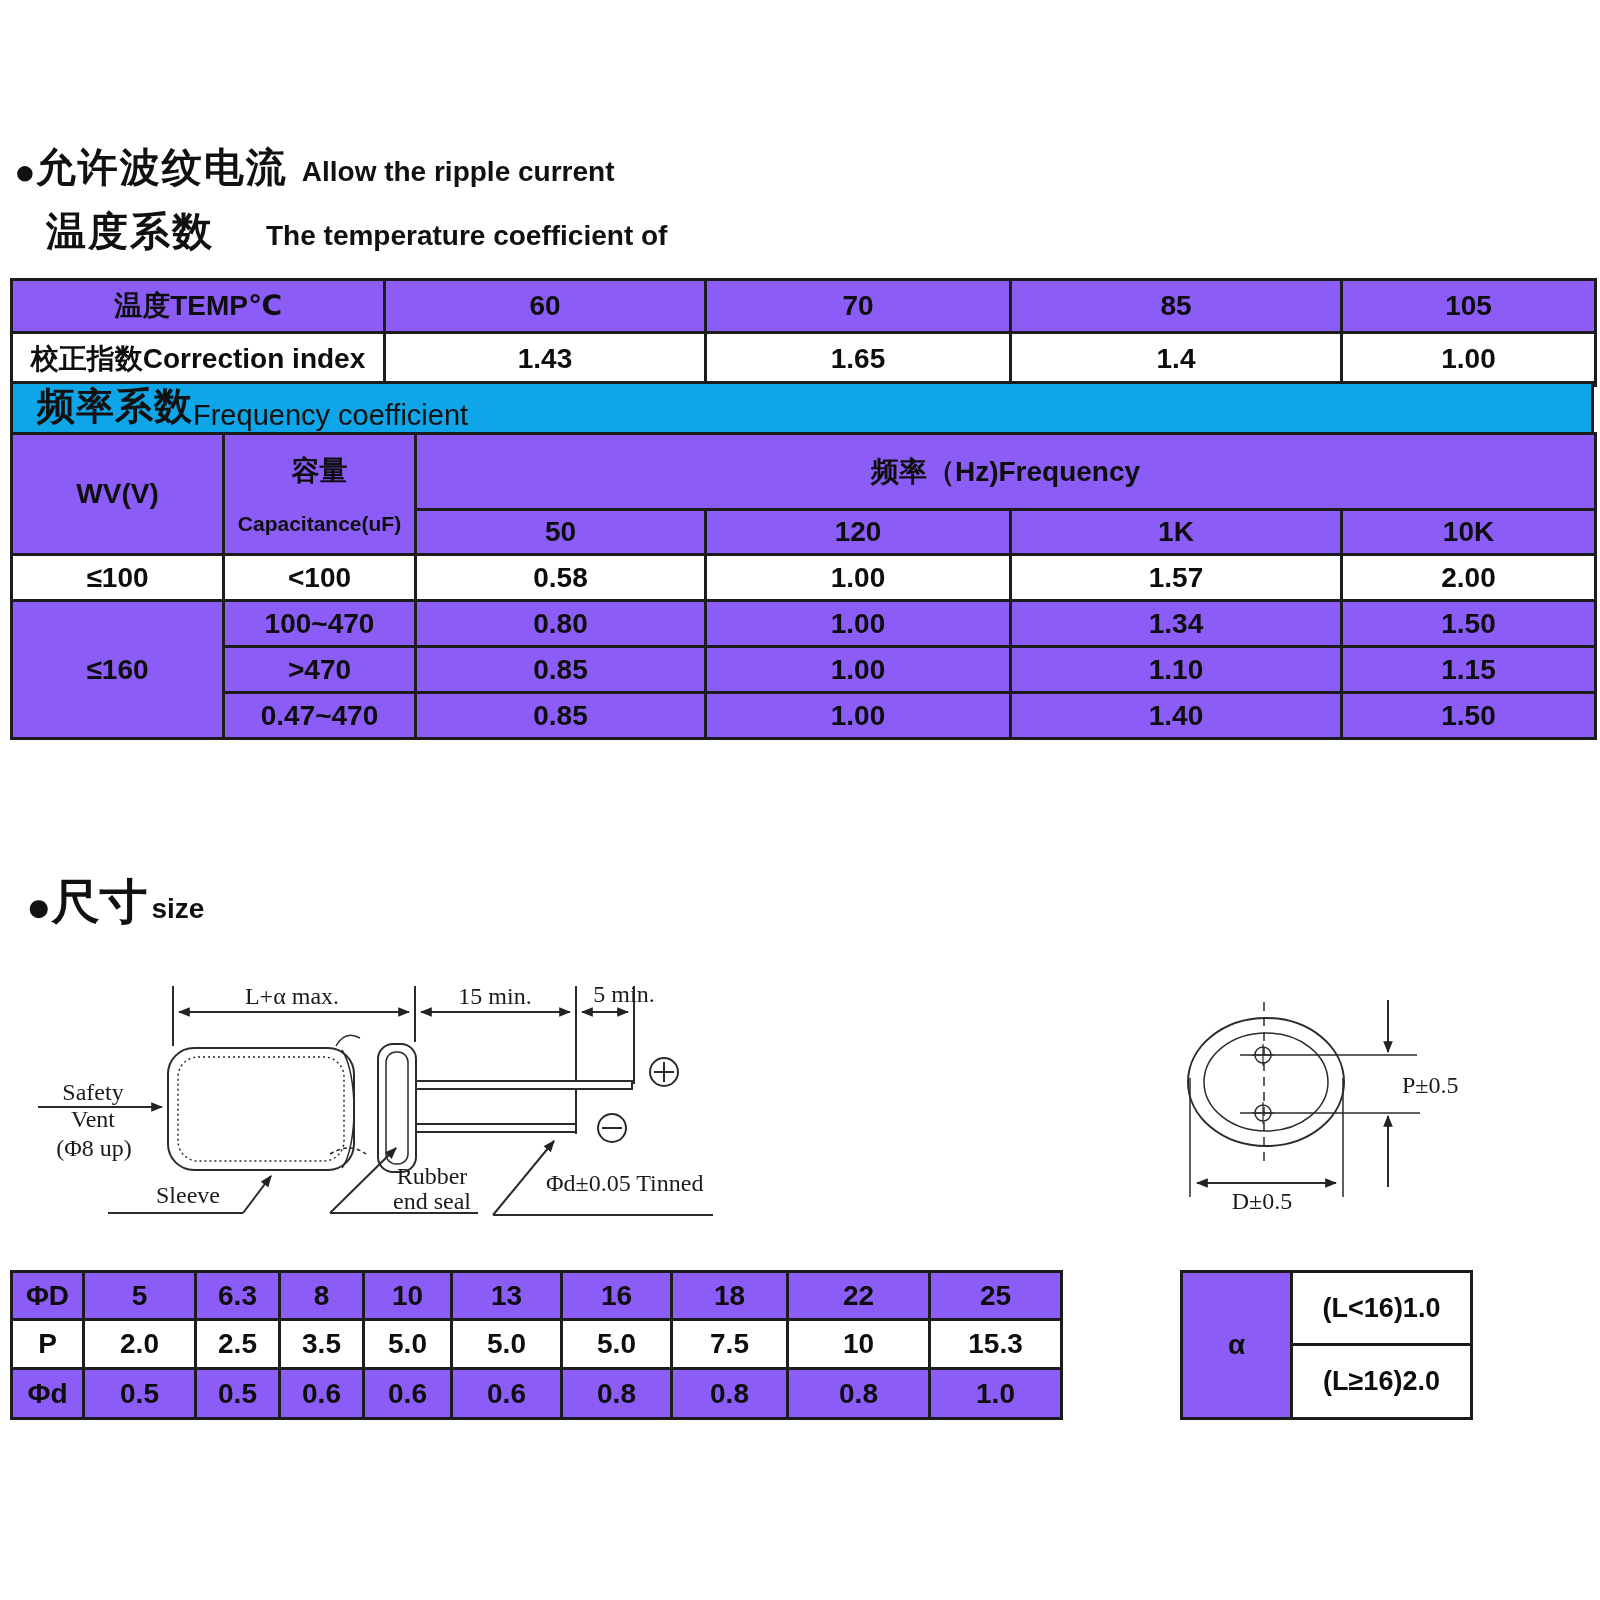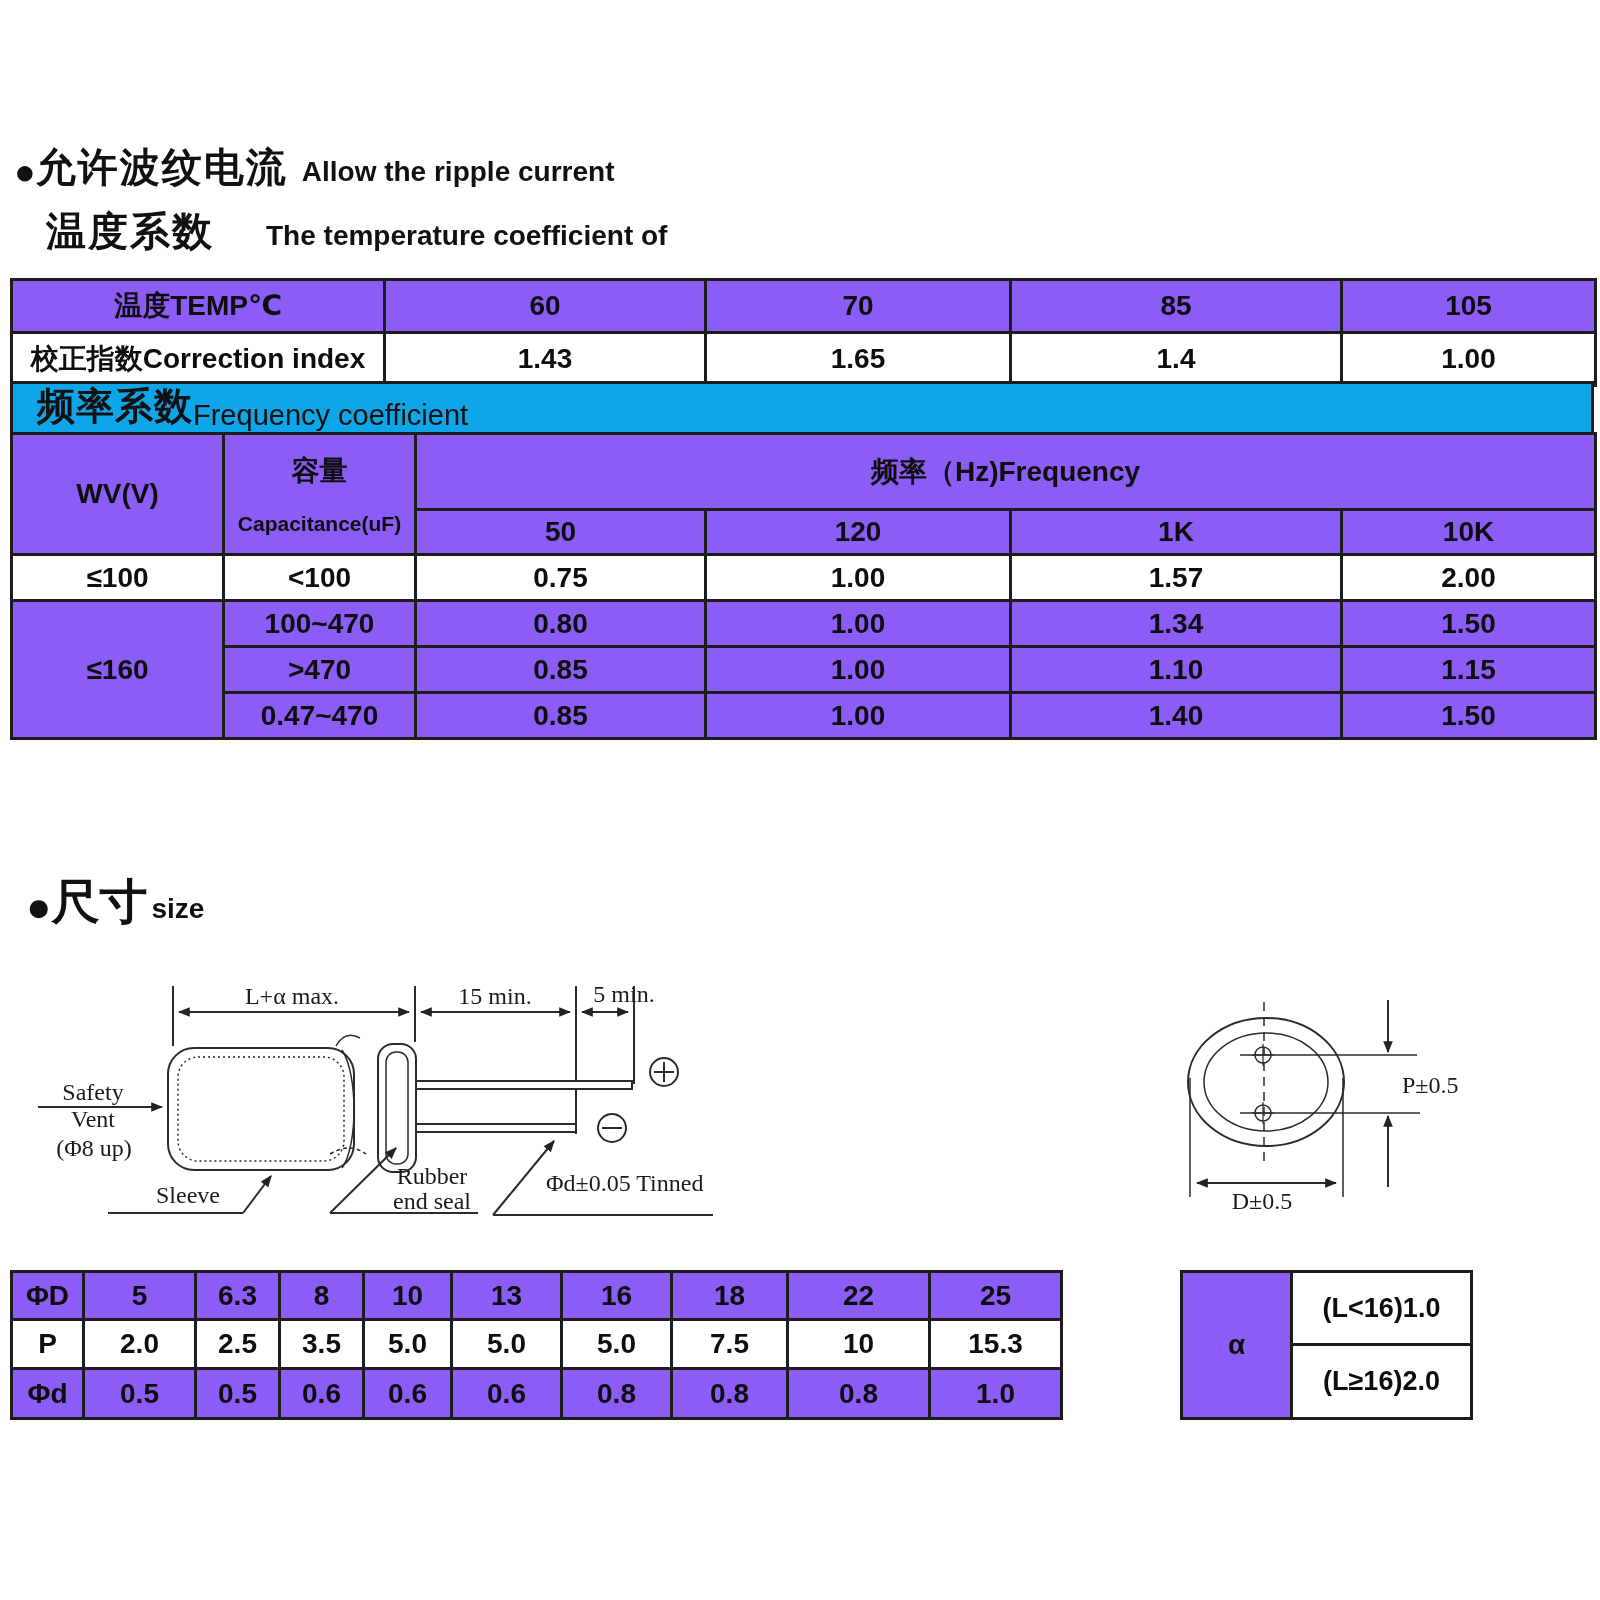--- a/index.html
+++ b/index.html
@@ -99,21 +99,21 @@
     </tr>
     <tr style="height:45px">
       <td class="g">50</td>
       <td class="g">120</td>
       <td class="g">1K</td>
       <td class="g">10K</td>
     </tr>
     <tr style="height:46px">
       <td class="w">≤100</td>
       <td class="w">&lt;100</td>
-      <td class="w">0.75</td>
+      <td class="w">0.58</td>
       <td class="w">1.00</td>
       <td class="w">1.57</td>
       <td class="w">2.00</td>
     </tr>
     <tr style="height:46px">
       <td class="g" rowspan="3">≤160</td>
       <td class="g">100~470</td>
       <td class="g">0.80</td>
       <td class="g">1.00</td>
       <td class="g">1.34</td>

